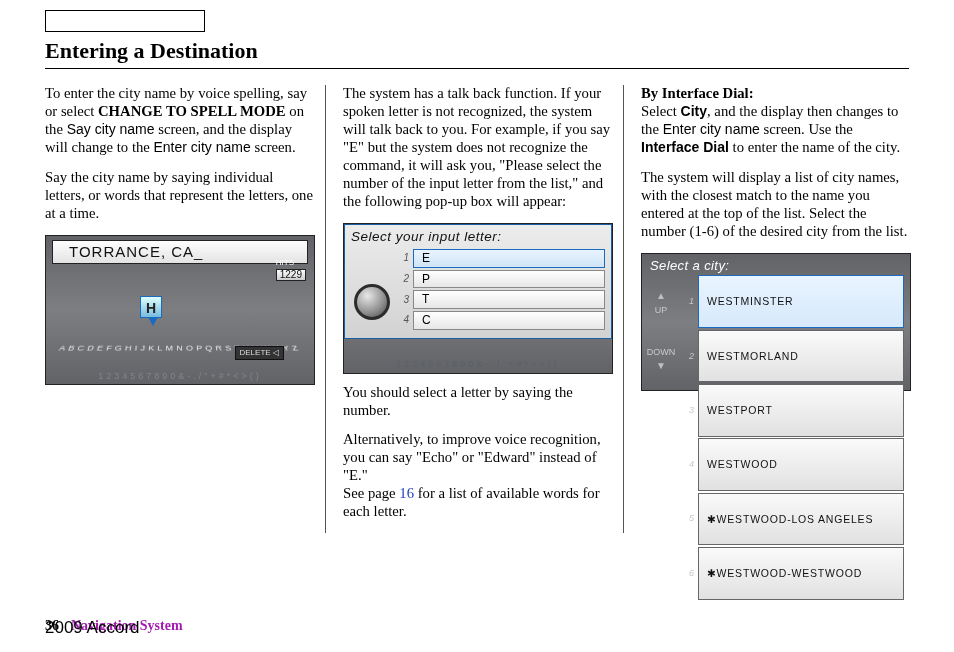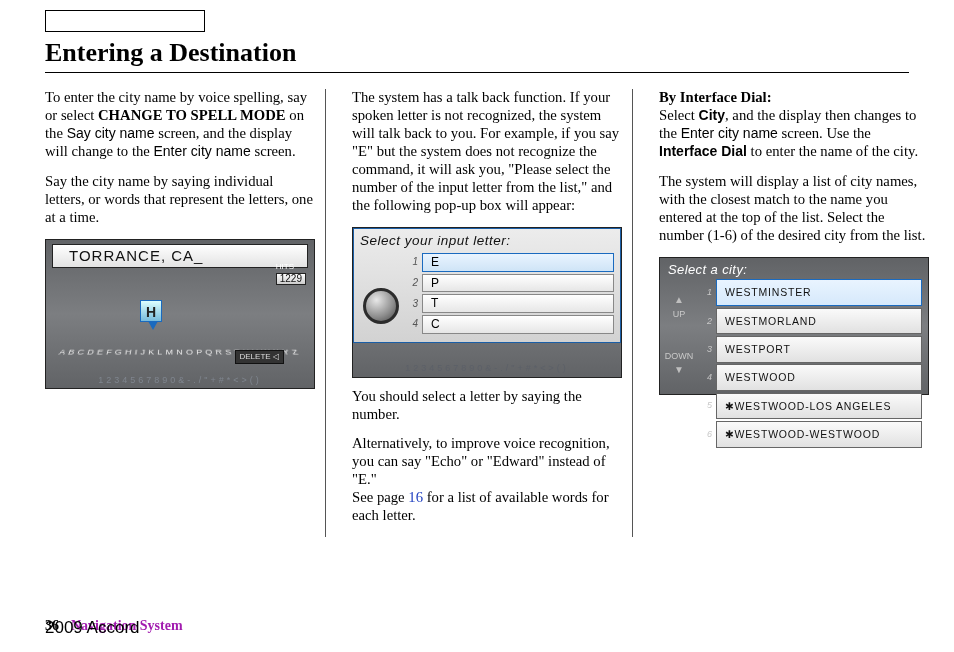--- a/index.html
+++ b/index.html
@@ -12,29 +12,29 @@
     padding: 10px 45px 0 45px;
     color: #000;
   }
   .small-box {
     border: 1px solid #000;
     width: 160px;
     height: 22px;
     margin-bottom: 6px;
   }
   .title {
-    font-size: 26px;
+    font-size: 22px;
     font-weight: bold;
     border-bottom: 1.5px solid #000;
     padding-bottom: 4px;
     margin-bottom: 16px;
   }
   .columns {
     display: flex;
-    gap: 16px;
+    gap: 7px;
   }
   .col {
     flex: 1;
     font-size: 14.7px;
     line-height: 1.22;
     padding: 0 10px;
   }
   .col1 { padding-left: 0; border-right: 1px solid #555; }
   .col2 { border-right: 1px solid #555; }
   .col3 { padding-right: 0; }
@@ -139,21 +139,21 @@
   .fig3 .list { padding: 0 6px 4px 38px; position: relative; }
   .fig3 .arrows {
     position: absolute; left: 4px; top: 14px; color: #c9c9c9; font-size: 9px;
     text-align: center; width: 30px; line-height: 14px;
   }
   .fig3 .arrows .tri { font-size: 10px; color: #bfbfbf; }
   .fig3 .lrow { display: flex; align-items: center; margin-bottom: 1.5px; }
   .fig3 .lrow .n { width: 14px; color: #c8c8c8; font-size: 9px; text-align: right; margin-right: 4px; font-style: italic; }
   .fig3 .lrow .cell {
     flex: 1; background: linear-gradient(#fafafa,#e1e1e1);
-    border: 1px solid #666; font-size: 10.5px; padding: 6px 8px;
+    border: 1px solid #666; font-size: 10.5px; padding: 19px 8px;
     letter-spacing: 0.8px; color: #111; font-family: Arial, sans-serif;
   }
   .fig3 .lrow.first .cell { border: 1.5px solid #1a6abf; background: linear-gradient(#e9f4ff,#d6e9fb); }
   .footer {
     position: absolute; bottom: 18px; left: 45px; right: 45px;
     display: flex; align-items: baseline;
   }
   .footer .pg { font-weight: bold; font-size: 14px; margin-right: 12px; }
   .footer .sec { color: #a21caf; font-weight: bold; font-size: 14px; }
   .footer .model {

